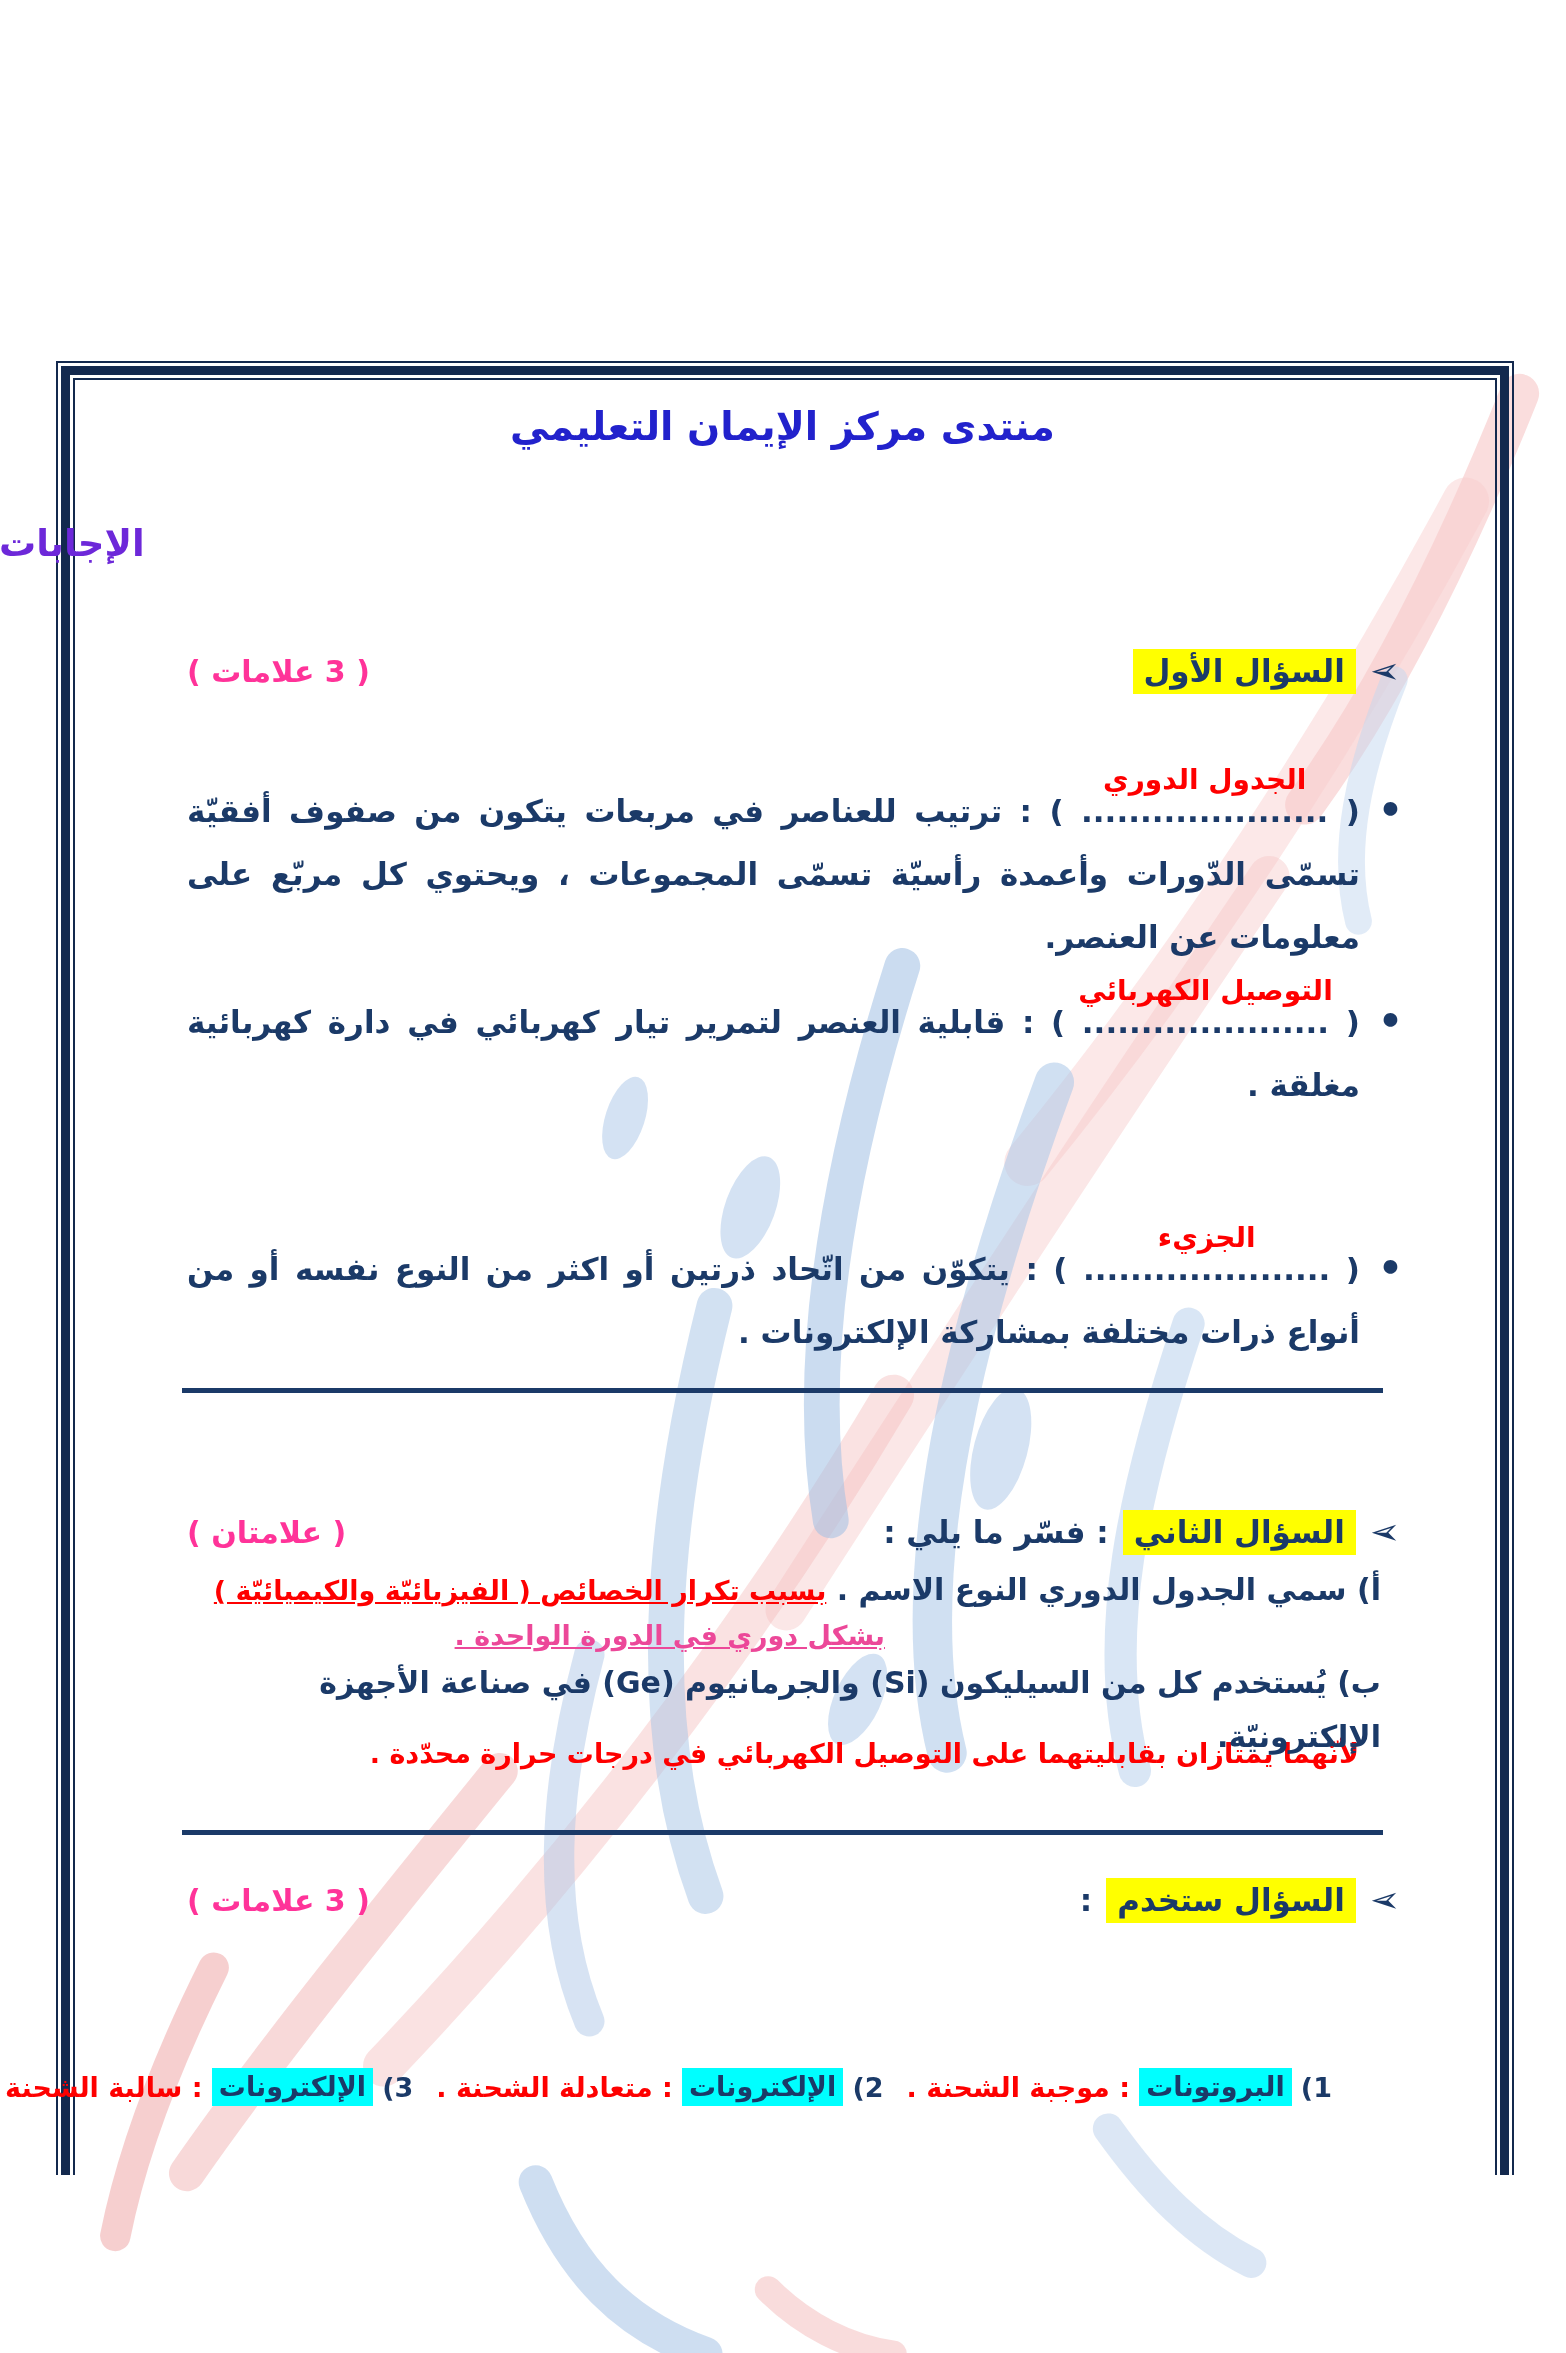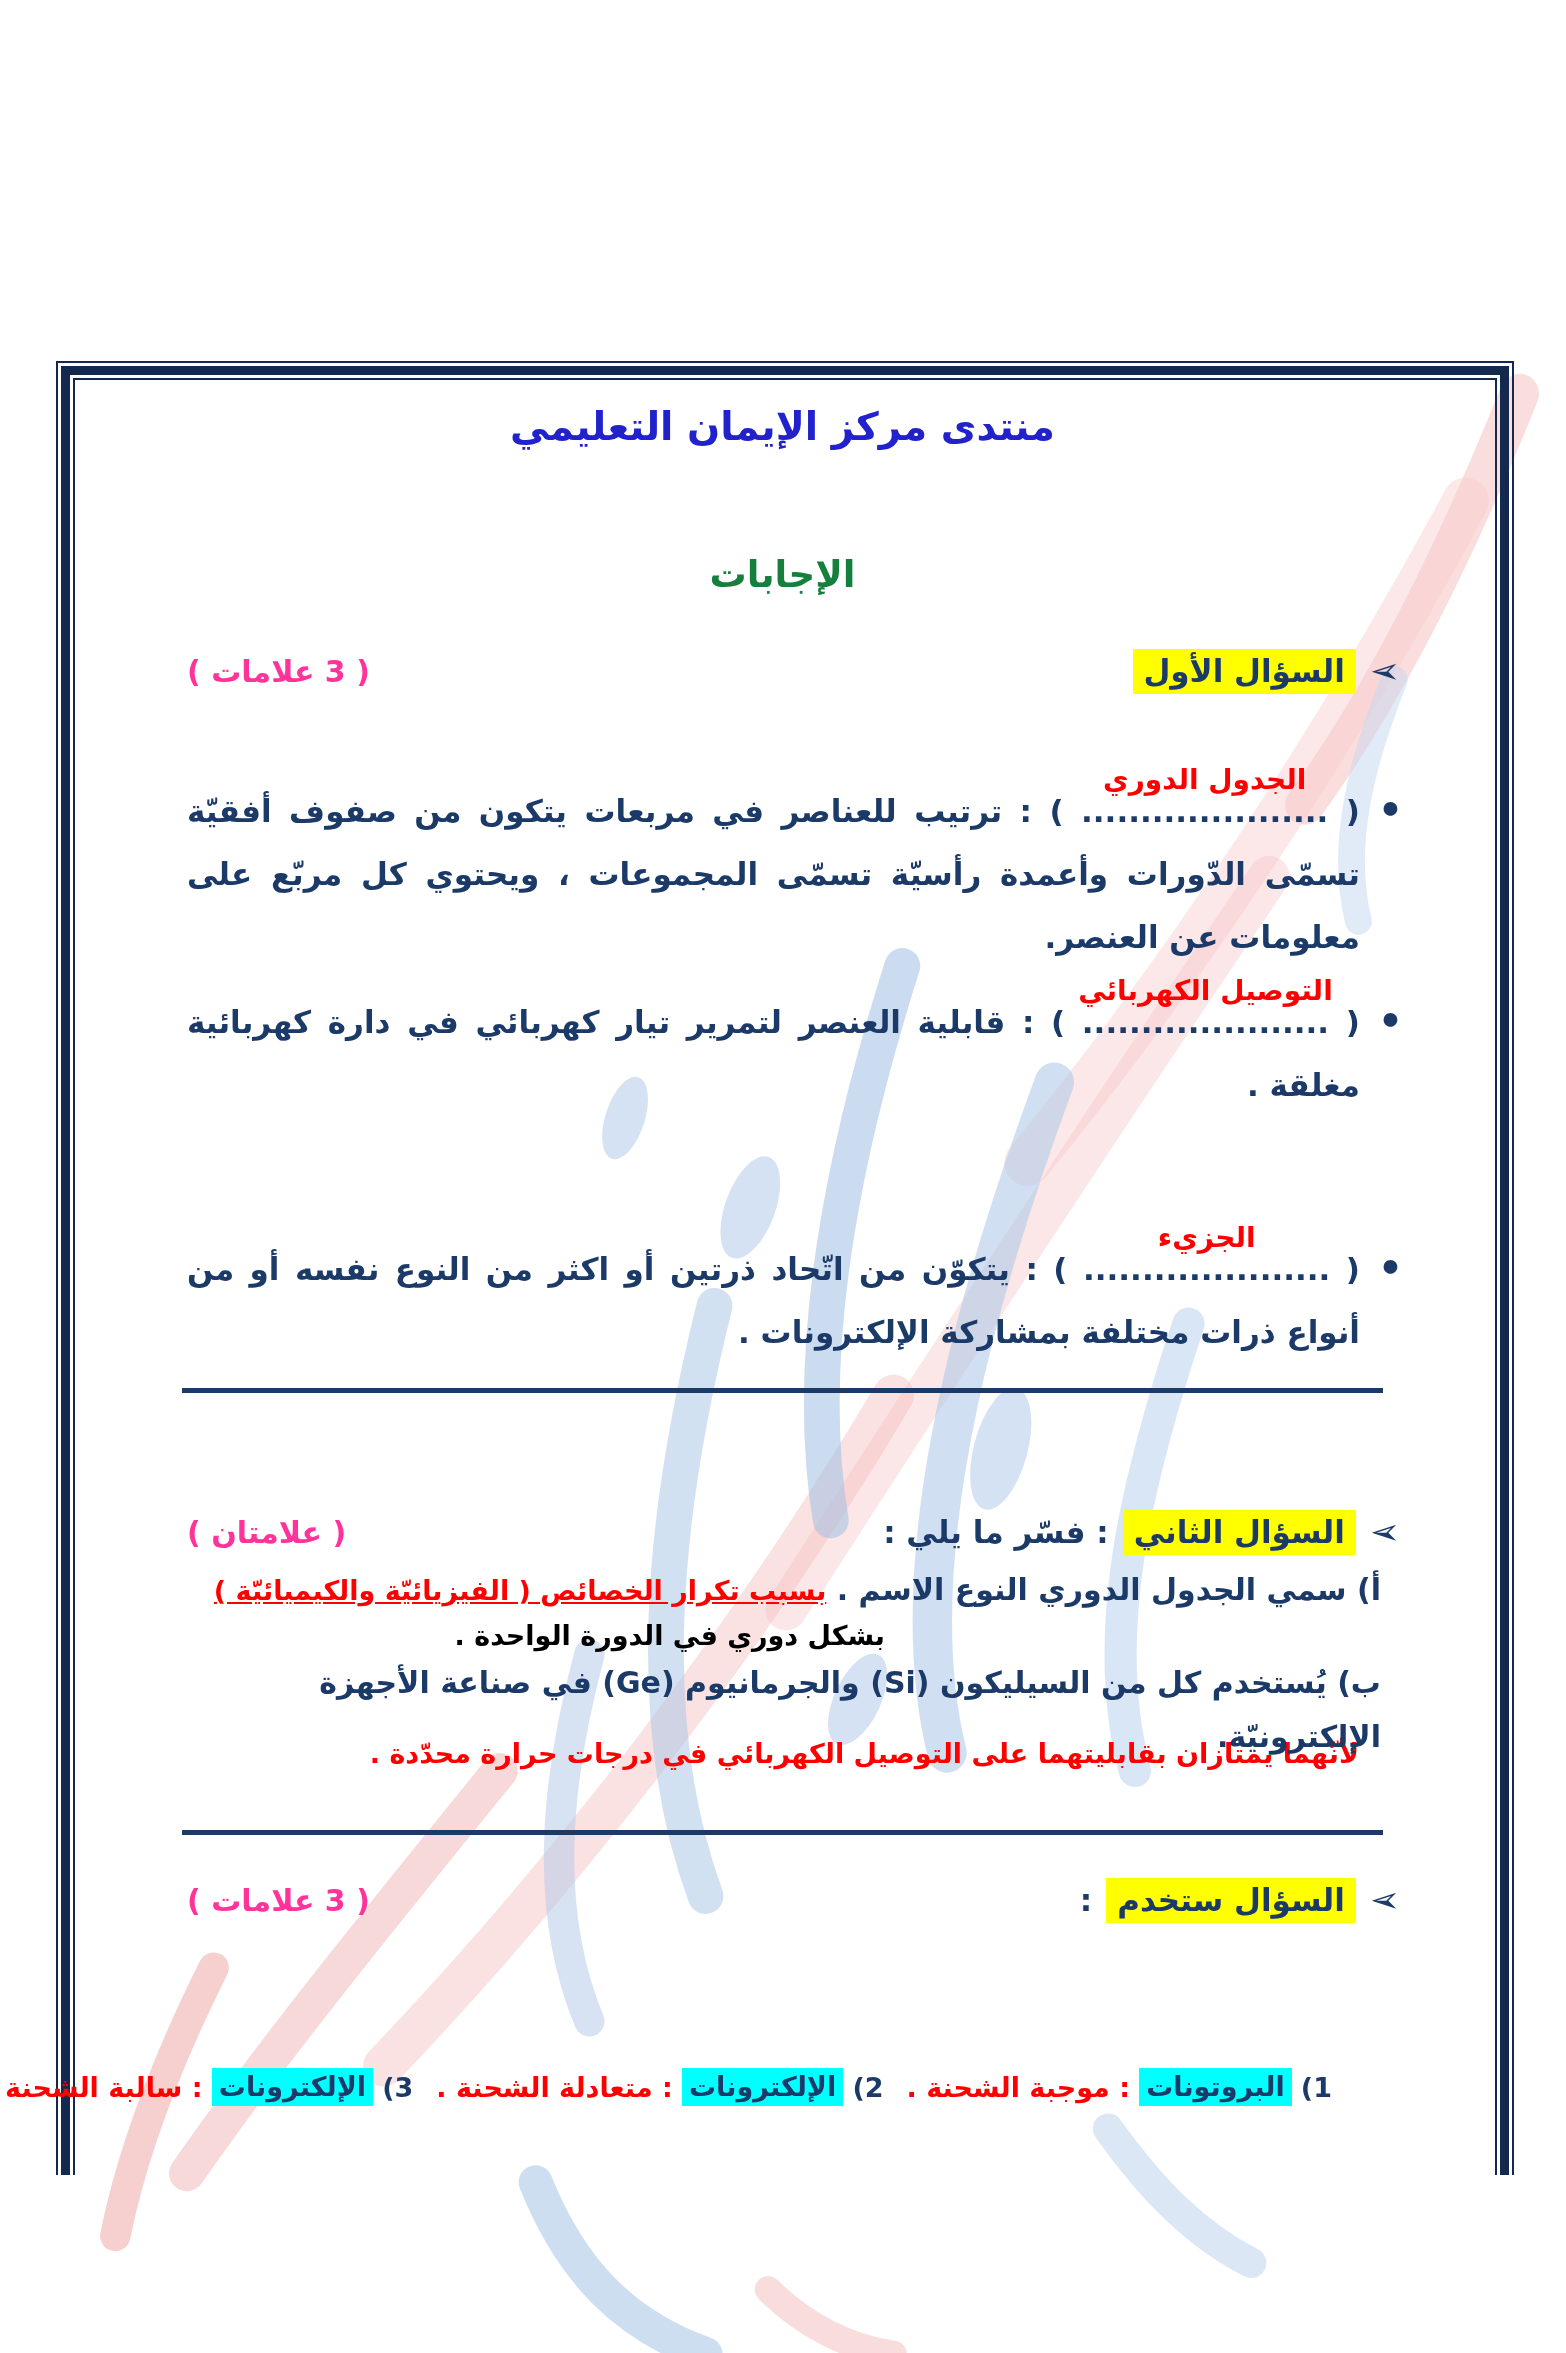--- a/index.html
+++ b/index.html
@@ -17,36 +17,36 @@
   
   .f1{position:absolute;left:57px;right:52px;top:361px;height:1814px;
       border:2.7px solid #13294e;border-bottom:none;padding:2.7px 2.7px 0;z-index:1;box-sizing:border-box;}
   .f2{height:100%;border:9px solid #13294e;border-bottom:none;padding:3.6px 3.6px 0;box-sizing:border-box;}
   .f3{height:100%;border:2.7px solid #13294e;border-bottom:none;box-sizing:border-box;}
   
   .layer{position:absolute;inset:0;z-index:2;}
   .line{position:absolute;direction:rtl;}
   .navy{color:#1b3a68;}
   .title{top:404px;left:0;right:0;text-align:center;font-size:39px;color:#2222cc;}
-  .subtitle{top:522px;left:0;right:0;text-align:center;font-size:37px;color:#15803d;margin-top:31px;}
+  .subtitle{top:522px;left:0;right:0;text-align:left;font-size:37px;color:#6d28d9;}
   .qheader{display:flex;align-items:center;gap:14.3px;right:166px;left:188px;font-size:31px;color:#1b3a68;}
   .arrow{display:inline-block;transform:scaleX(-1);font-size:36px;color:#1b3a68;line-height:1;}
   .hl-yellow{background:#ffff00;padding:3.6px 10.7px 5.4px;color:#1b3a68;}
   .marks{margin-inline-start:auto;color:#ff3399;font-size:30px;white-space:nowrap;}
   .bullet{right:163px;left:188px;font-size:31px;line-height:63px;color:#1b3a68;
           text-align:justify;padding-right:43px;}
   .bdot{position:absolute;right:0;top:-1.8px;font-size:39px;line-height:63px;}
   .blank{position:relative;display:inline-block;}
   .dots{letter-spacing:0;}
   .ans{position:absolute;bottom:100%;left:50%;transform:translateX(-50%);
        margin-bottom:-16px;color:#fe0000;font-size:28px;white-space:nowrap;line-height:1.1;}
   .divider{position:absolute;right:183px;left:183px;height:4.5px;background:#1b3a68;}
   .parta{right:185px;left:188px;font-size:30px;line-height:54px;}
   .red-inline{color:#fe0000;font-size:27px;text-decoration:underline;}
-  .red2{color:#000000;font-size:27px;white-space:nowrap;}
+  .red2{color:#ec4899;font-size:27px;white-space:nowrap;text-decoration:underline;}
   .redright{right:207px;left:188px;color:#fe0000;font-size:27px;text-align:right;white-space:nowrap;}
   .q3body{right:234px;left:188px;font-size:31px;color:#1b3a68;}
   .ansrow{right:234px;left:54px;display:flex;align-items:center;gap:23px;font-size:27px;white-space:nowrap;}
   .group{display:flex;align-items:center;gap:9px;}
   .num{color:#1b3a68;}
   .hl-cyan{background:#00ffff;color:#1b3a68;padding:2.7px 7.2px 4.5px;}
   .charge{color:#fe0000;}
 </style>
 </head>
 <body>

